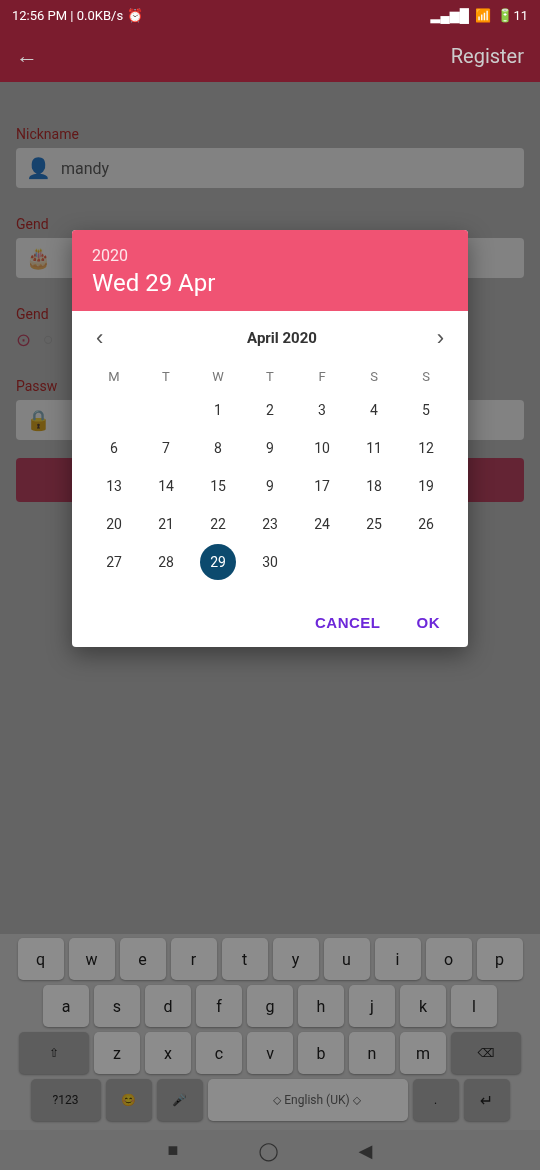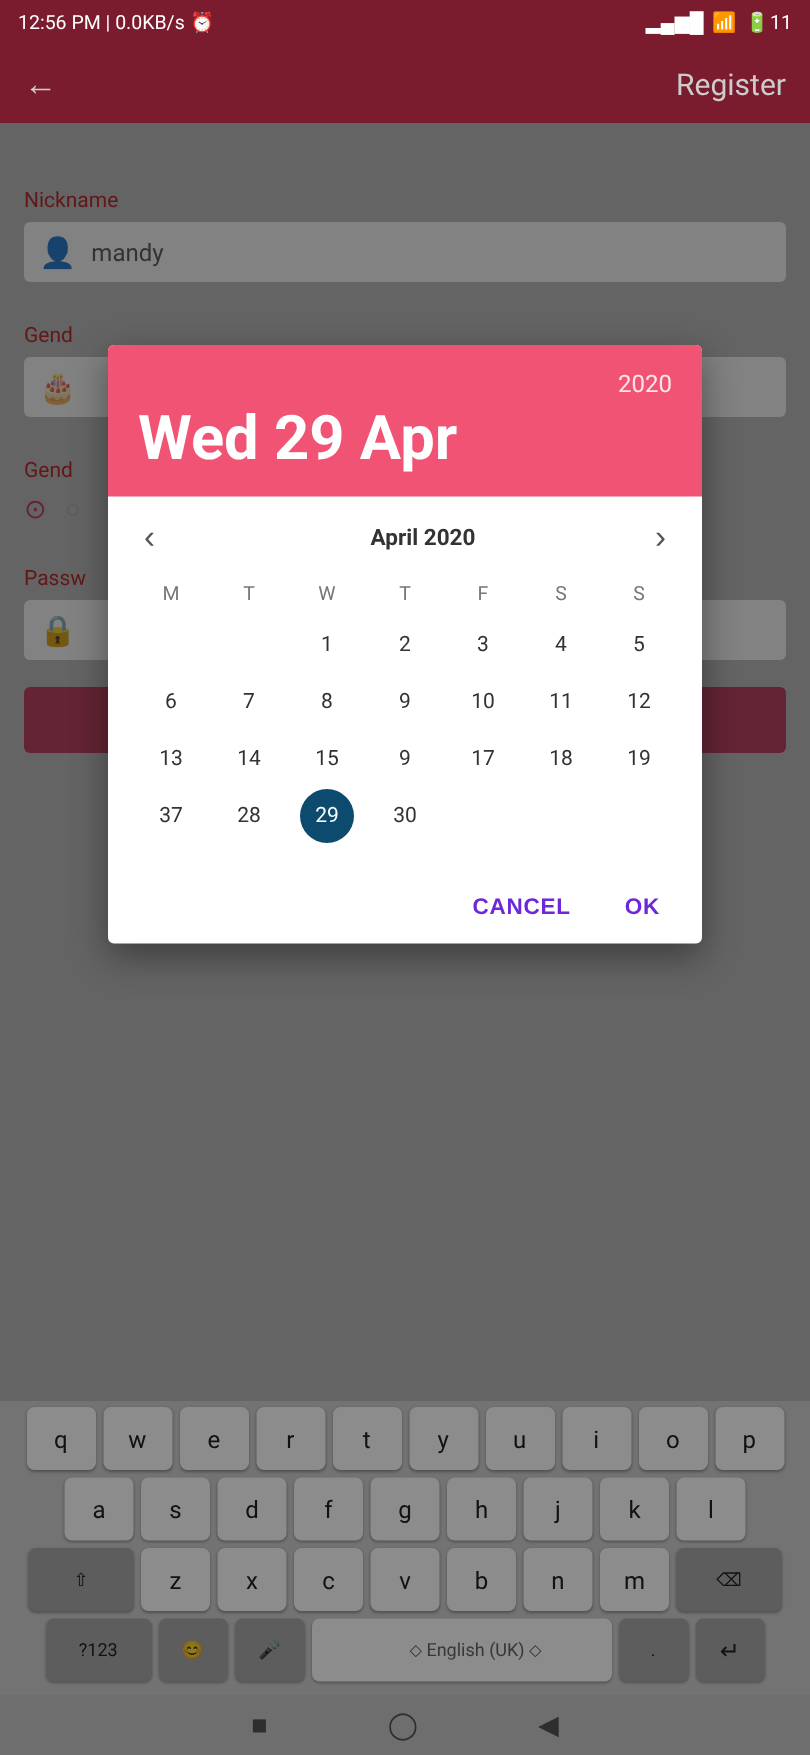--- a/index.html
+++ b/index.html
@@ -145,26 +145,25 @@
     }
 
     .dialog-header {
       background: #f05373;
       padding: 16px 20px 14px;
     }
     .dialog-year {
       color: rgba(255,255,255,0.85);
       font-size: 16px;
       margin-bottom: 4px;
-      text-align: right;
     }
     .dialog-date {
       color: white;
-      font-size: 41px;
-      font-weight: bold;
+      font-size: 24px;
+      font-weight: normal;
     }
 
     .dialog-body {
       padding: 10px 16px 16px;
     }
 
     .month-nav {
       display: flex;
       align-items: center;
       justify-content: space-between;
@@ -335,21 +334,30 @@
           <div class="cal-row">
             <div class="cal-cell">13</div>
             <div class="cal-cell">14</div>
             <div class="cal-cell">15</div>
             <div class="cal-cell">9</div>
             <div class="cal-cell">17</div>
             <div class="cal-cell">18</div>
             <div class="cal-cell">19</div>
           </div>
           <div class="cal-row">
-            <div class="cal-cell">37</div>
+            <div class="cal-cell">20</div>
+            <div class="cal-cell">21</div>
+            <div class="cal-cell">22</div>
+            <div class="cal-cell">23</div>
+            <div class="cal-cell">24</div>
+            <div class="cal-cell">25</div>
+            <div class="cal-cell">26</div>
+          </div>
+          <div class="cal-row">
+            <div class="cal-cell">27</div>
             <div class="cal-cell">28</div>
             <div class="cal-cell selected">29</div>
             <div class="cal-cell">30</div>
             <div class="cal-cell empty"></div>
             <div class="cal-cell empty"></div>
             <div class="cal-cell empty"></div>
           </div>
         </div>
     </div>
   </div>

